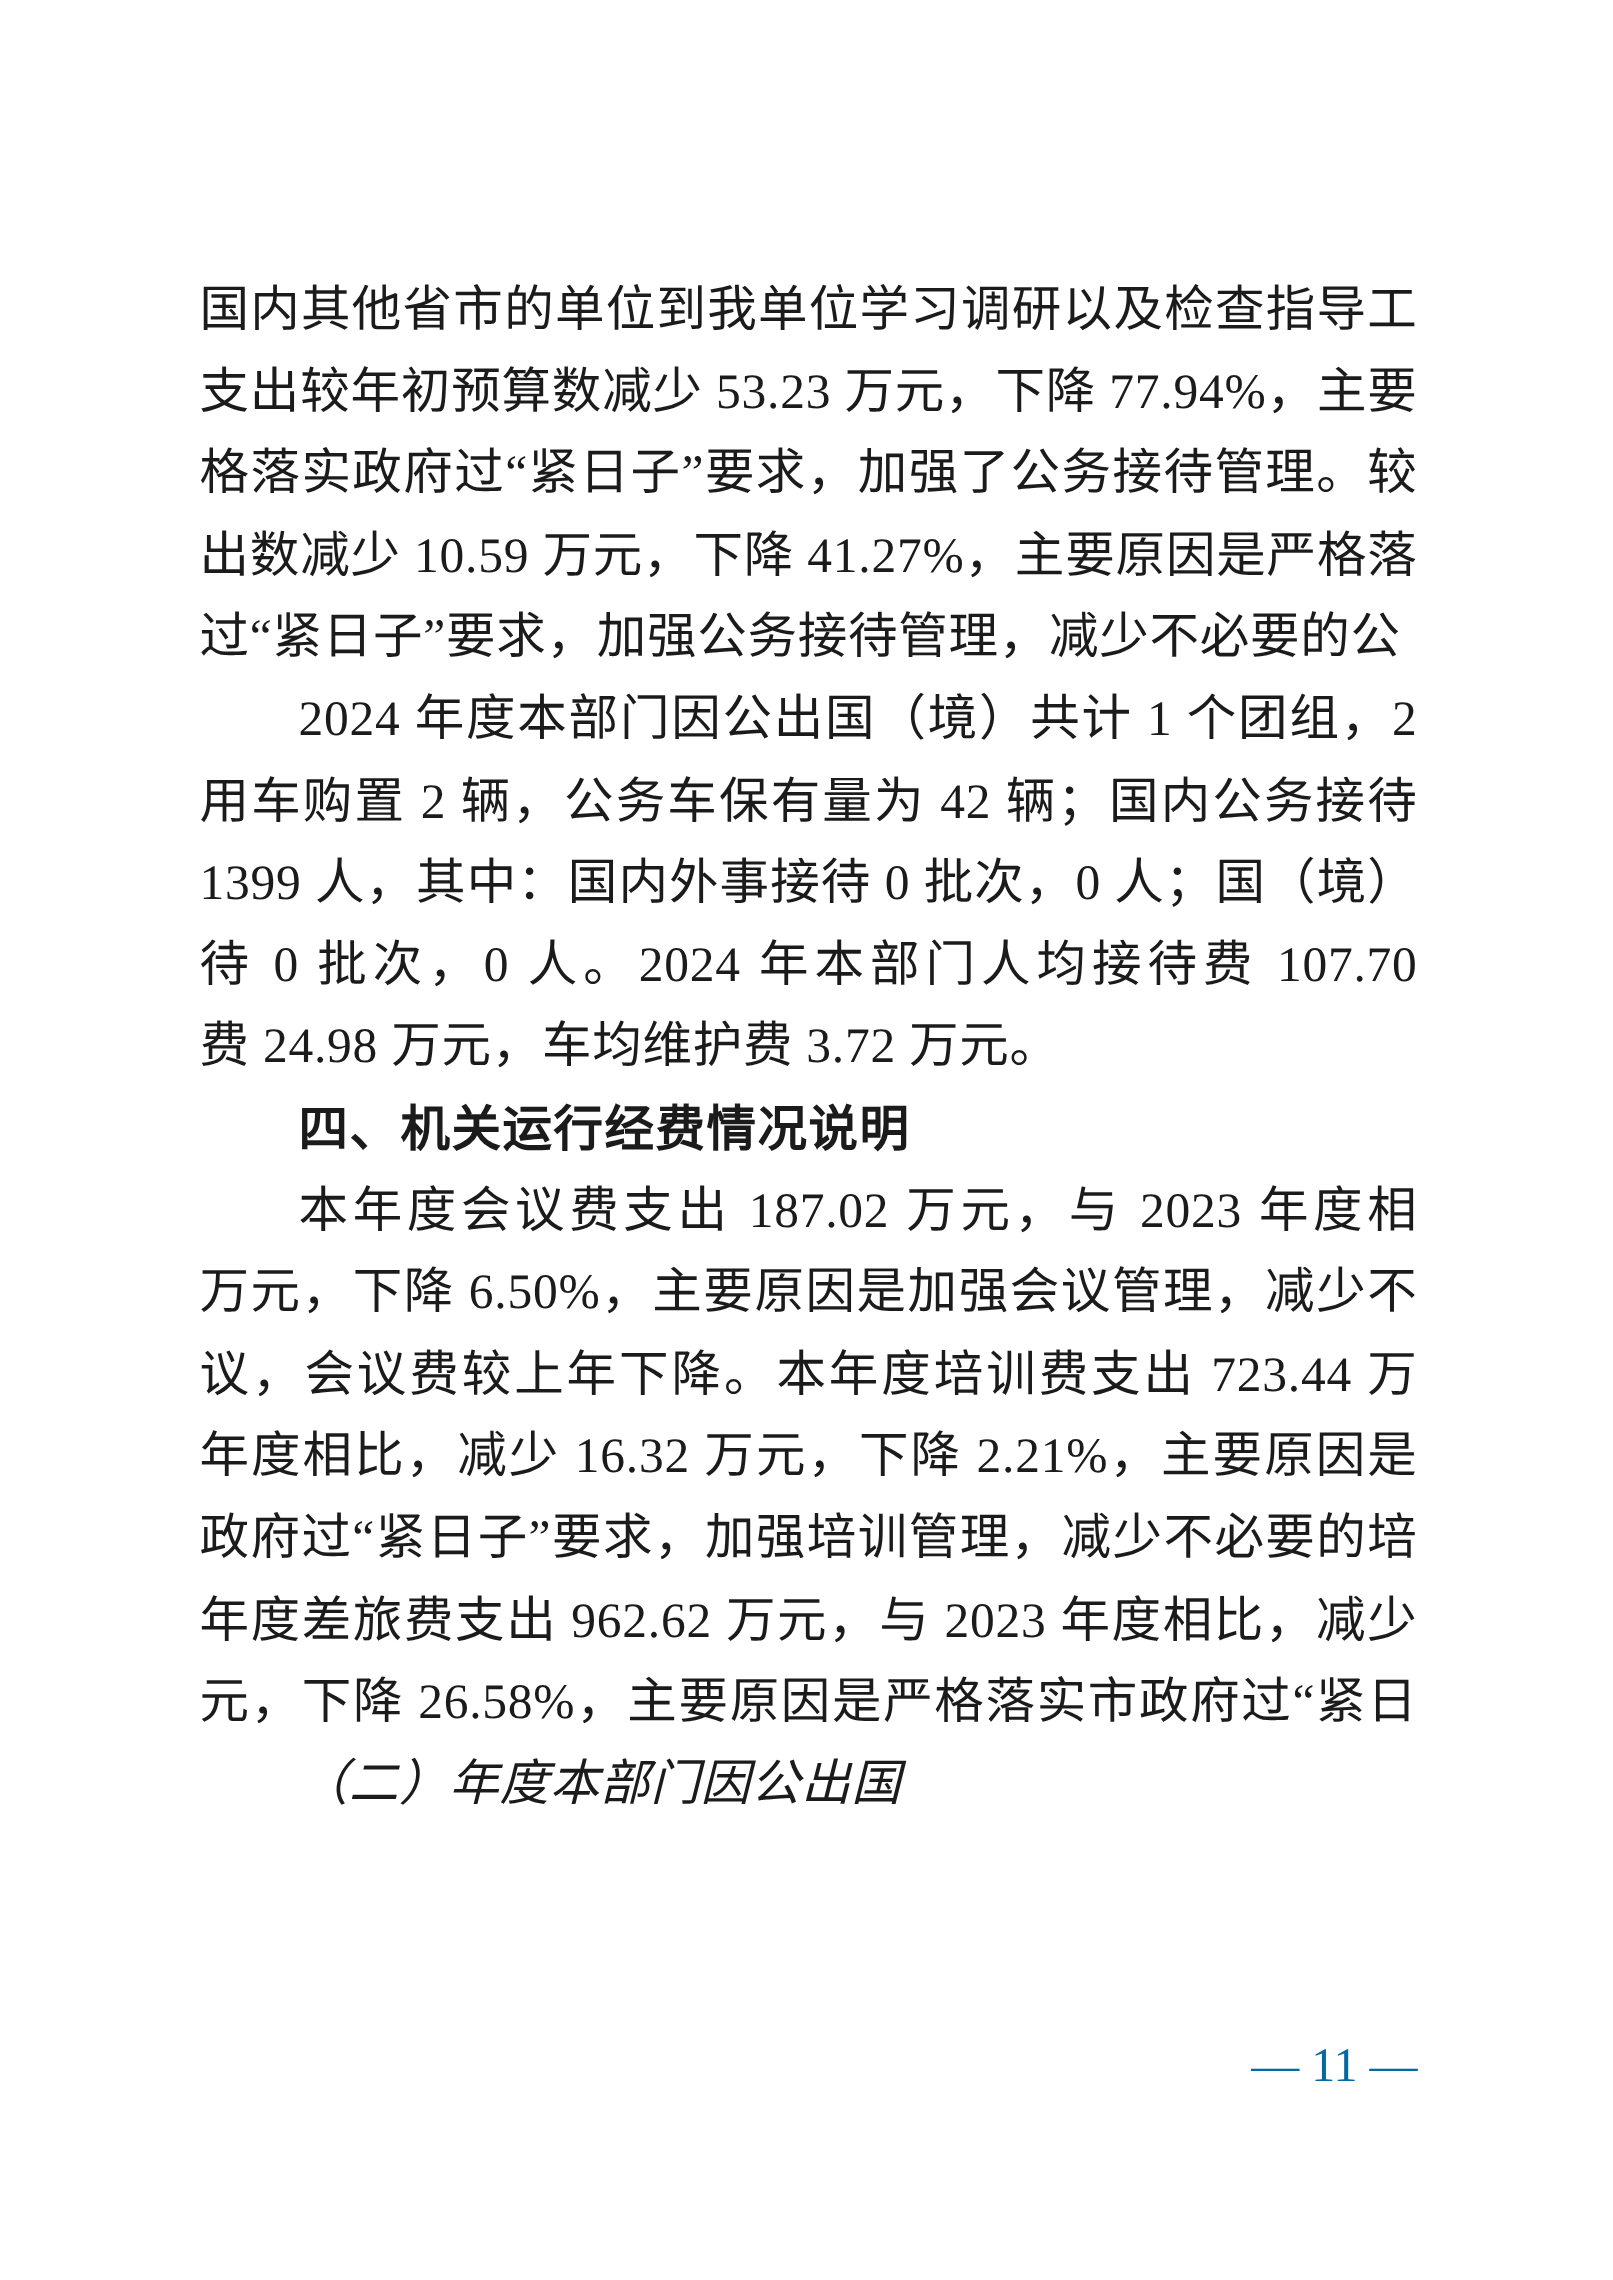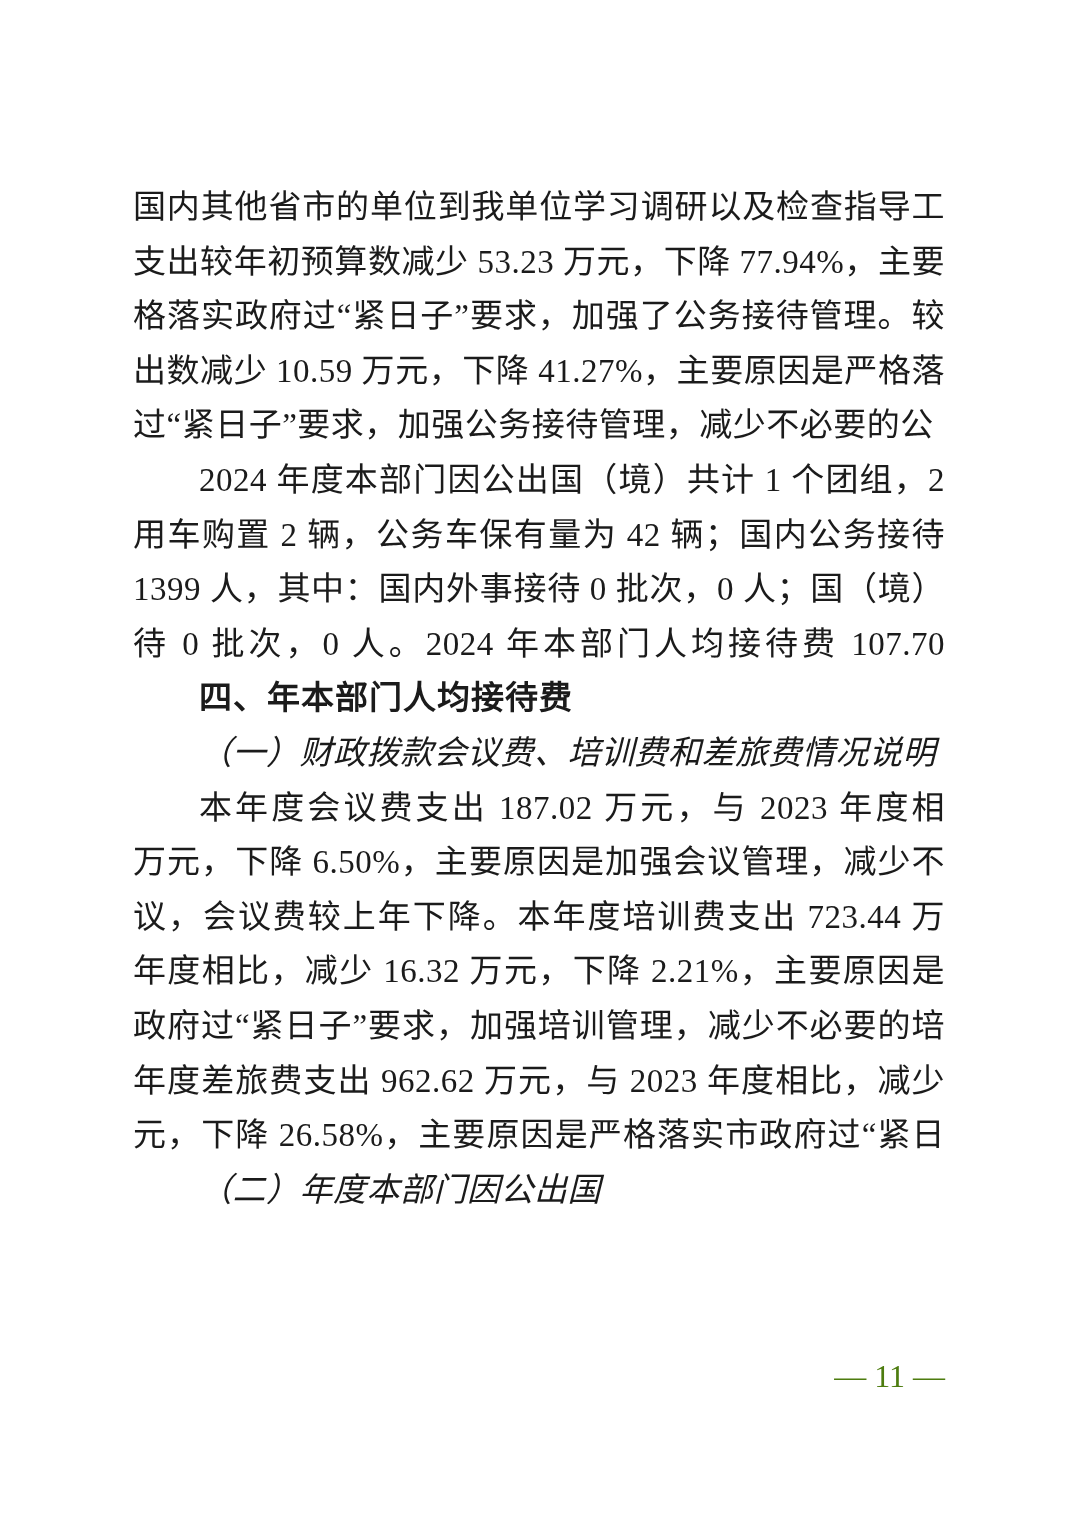--- a/index.html
+++ b/index.html
@@ -55,40 +55,40 @@
     font-style: normal;
     letter-spacing: 1px;
   }
   .footer {
     position: absolute;
     top: 1356px;
     right: 130px;
     font-size: 32px;
     line-height: 40px;
     font-family: "Liberation Serif", "DejaVu Serif", serif;
-    color: #4d7c0f;
+    color: #0369a1;
   }
 </style>
 </head>
 <body>
 
 <div class="page">
   <div class="content" id="doc-content">
 
   <div class="line body just">国内其他省市的单位到我单位学习调研以及检查指导工作。费用</div>
       <div class="line body just">支出较年初预算数减少 53.23 万元，下降 77.94%，主要原因是严</div>
       <div class="line body just">格落实政府过“紧日子”要求，加强了公务接待管理。较上年支</div>
       <div class="line body just">出数减少 10.59 万元，下降 41.27%，主要原因是严格落实市政府</div>
       <div class="line body">过“紧日子”要求，加强公务接待管理，减少不必要的公务接待。</div>
       <div class="line body just ind">2024 年度本部门因公出国（境）共计 1 个团组，2 人；公务</div>
       <div class="line body just">用车购置 2 辆，公务车保有量为 42 辆；国内公务接待 182 批次</div>
       <div class="line body just">1399 人，其中：国内外事接待 0 批次，0 人；国（境）外公务接</div>
       <div class="line body just">待 0 批次，0 人。2024 年本部门人均接待费 107.70 元，车均购置</div>
-      <div class="line heading-hei ind">四、年本部门人均接待费</div>
-      <div class="line heading-kaiti ind">（一）财政拨款会议费、培训费和差旅费情况说明</div>
+      <div class="line body">费 24.98 万元，车均维护费 3.72 万元。</div>
+      <div class="line heading-hei ind">四、机关运行经费情况说明</div>
       <div class="line body just ind">本年度会议费支出 187.02 万元，与 2023 年度相比，减少 13.01</div>
       <div class="line body just">万元，下降 6.50%，主要原因是加强会议管理，减少不必要的会</div>
       <div class="line body just">议，会议费较上年下降。本年度培训费支出 723.44 万元，与 2023</div>
       <div class="line body just">年度相比，减少 16.32 万元，下降 2.21%，主要原因是严格落实市</div>
       <div class="line body just">政府过“紧日子”要求，加强培训管理，减少不必要的培训。本</div>
       <div class="line body just">年度差旅费支出 962.62 万元，与 2023 年度相比，减少 348.46 万</div>
       <div class="line body just">元，下降 26.58%，主要原因是严格落实市政府过“紧日子”要求，</div>
       <div class="line heading-kaiti ind">（二）年度本部门因公出国</div>
     </div>
   <div class="footer">

